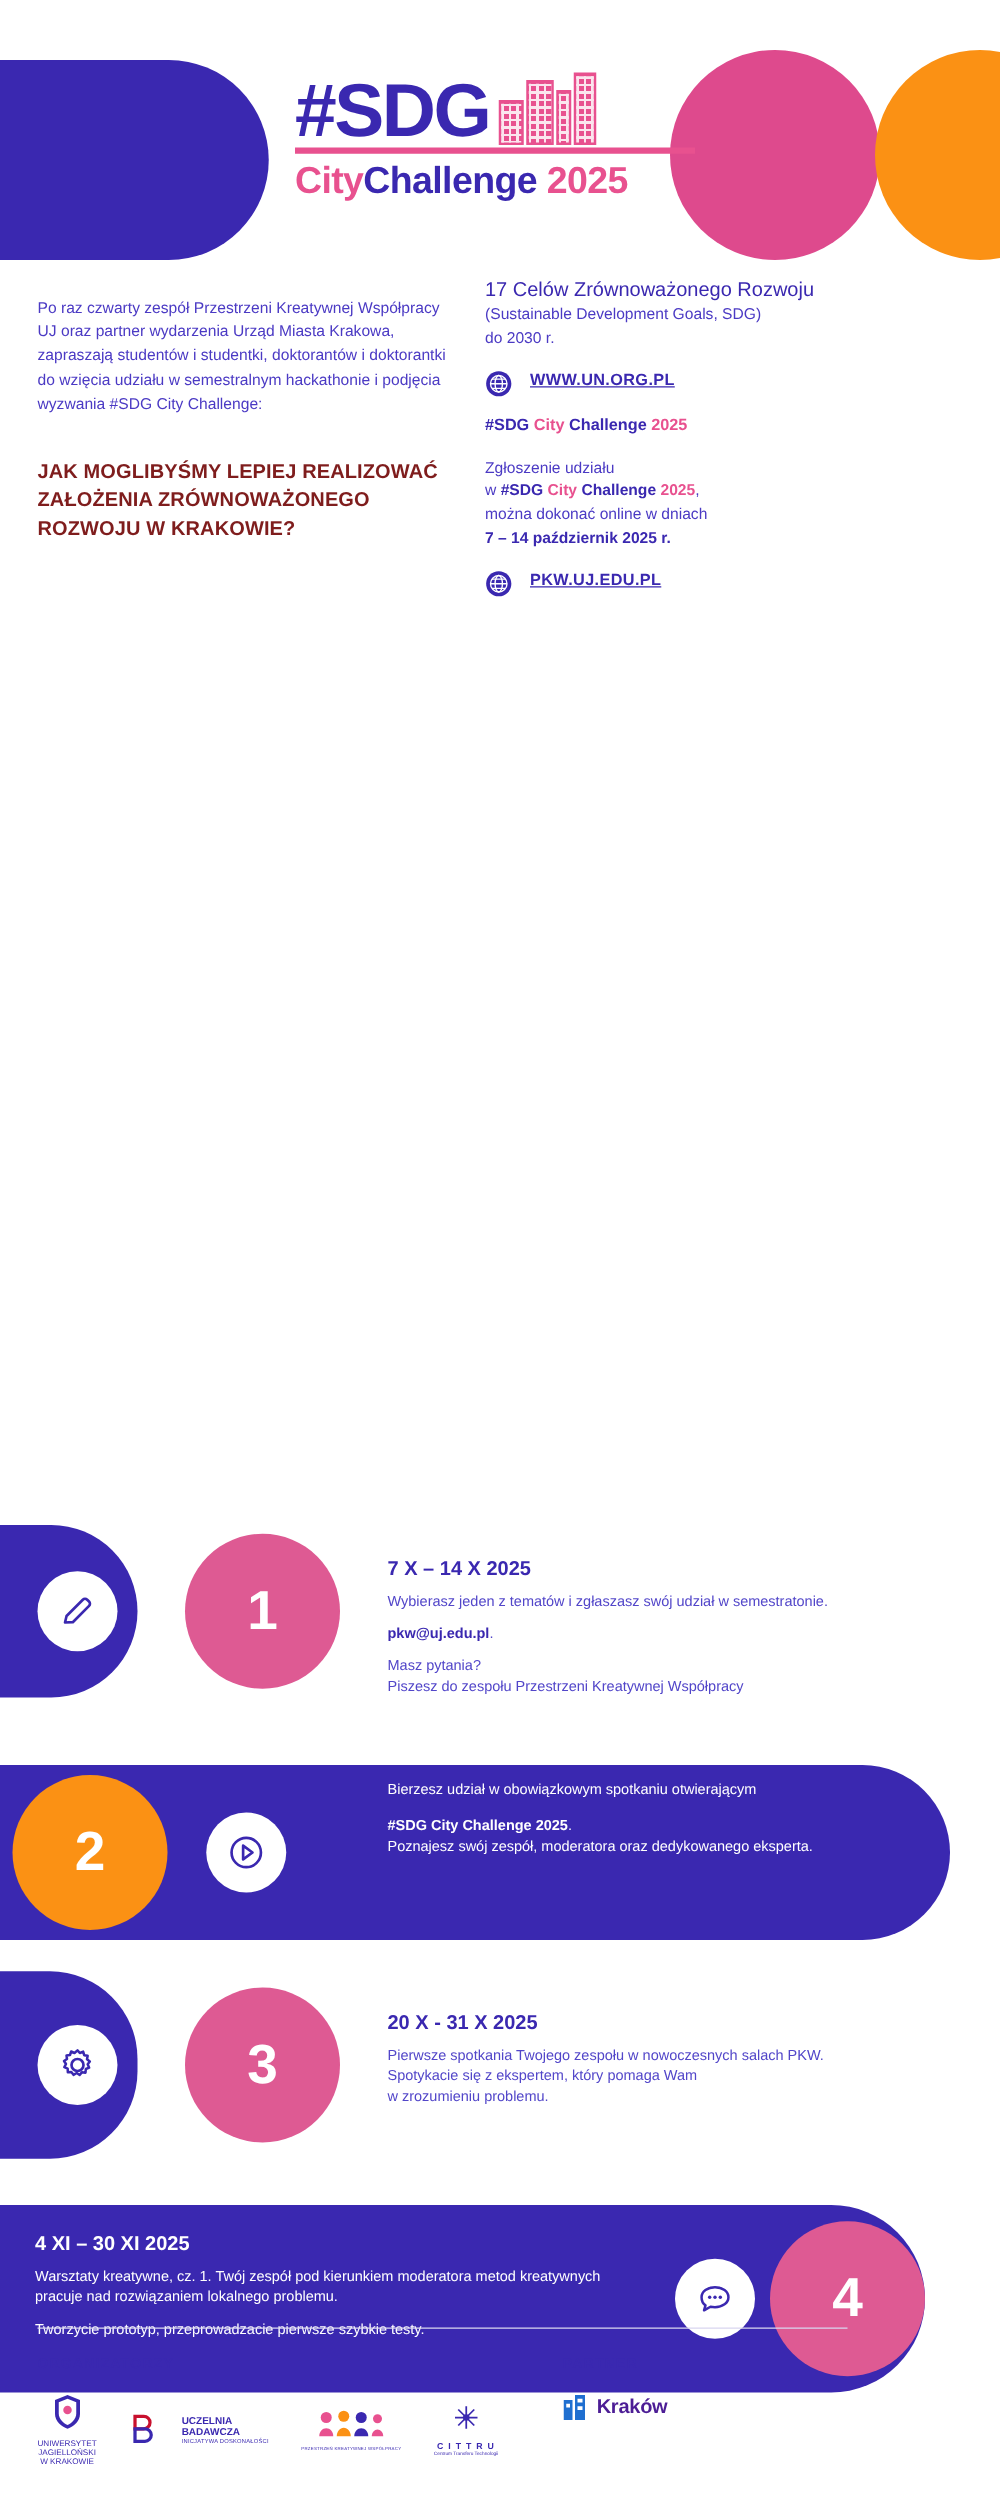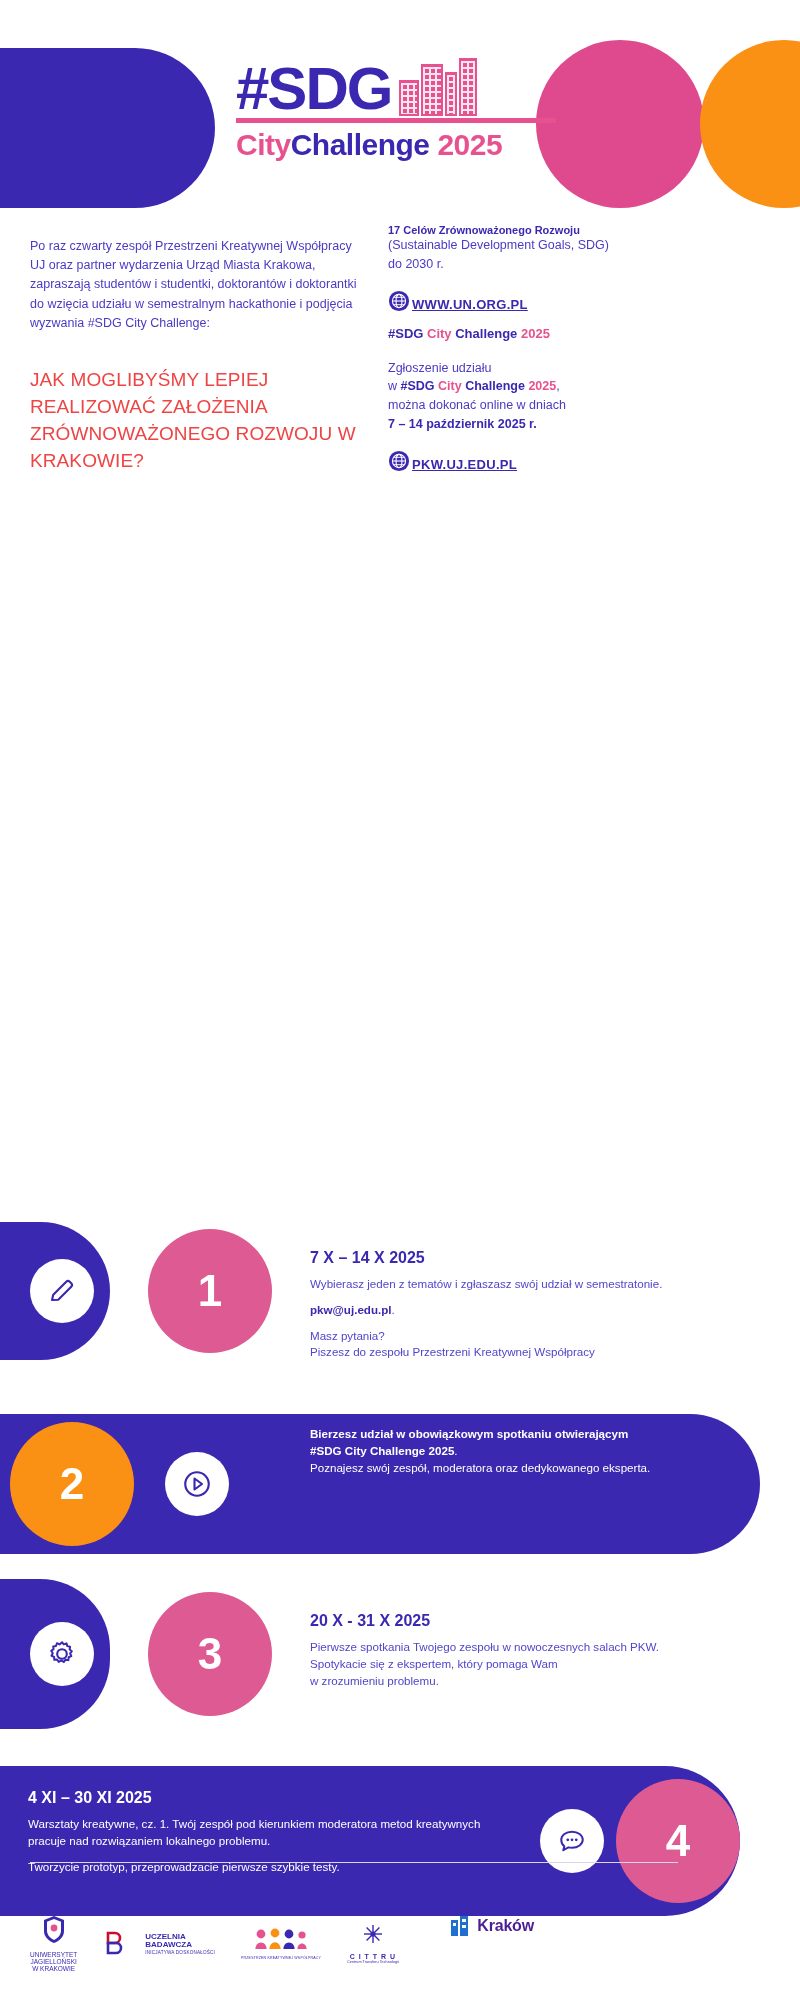--- a/index.html
+++ b/index.html
@@ -54,26 +54,26 @@
   .cPink{color:#e8518f;}
   .cBlue{color:#3a28b0;}
 
   
   .intro{position:relative;padding:0 30px;margin-top:6px;}
   .cols{display:flex;gap:28px;}
   .colL{width:330px;}
   .colR{width:330px;}
   .body-txt{font-size:12.5px;line-height:1.55;color:#4b3ac4;}
   .q-title{
-    font-size:19px;font-weight:normal;line-height:1.42;color:#ef4444;
+    font-size:16px;font-weight:bold;line-height:1.42;color:#7f1d1d;
     margin-top:34px;letter-spacing:.1px;
   }
-  .r-bold{font-size:11px;font-weight:bold;color:#3a28b0;}
+  .r-bold{font-size:16px;font-weight:normal;color:#3a28b0;}
   .r-txt{font-size:12.5px;line-height:1.5;color:#4b3ac4;}
-  .linkrow{display:flex;align-items:flex-end;gap:2px;margin:16px 0 14px 0;}
+  .linkrow{display:flex;align-items:flex-start;gap:14px;margin:16px 0 14px 0;}
   .globe{width:22px;height:22px;flex:0 0 22px;}
   .link{
     font-size:13px;font-weight:bold;color:#3a28b0;
     text-decoration:underline;letter-spacing:.3px;
   }
   .brandline{font-size:13px;font-weight:bold;margin-bottom:12px;}
   .stats{font-size:12.5px;line-height:1.34;color:#4b3ac4;}
   .reg{font-size:12.5px;line-height:1.5;color:#4b3ac4;margin-top:18px;}
   .reg b{color:#3a28b0;}
   .step{position:relative;}
@@ -232,21 +232,21 @@
     <div class="band" style="left:0px;top:920px;width:760px;height:140px;border-radius:0 70px 70px 0;"></div>
     <div class="num-circle orange" style="left:10px;top:928px;">2</div>
     <div class="icon-circle" style="left:165px;top:958px;">
       <svg width="30" height="30" viewBox="0 0 24 24">
         <circle cx="12" cy="12" r="9.4" fill="none" stroke="#3a28b0" stroke-width="1.7"></circle>
         <path d="M10 7.6l6 4.4-6 4.4z" fill="none" stroke="#3a28b0" stroke-width="1.7" stroke-linejoin="round"></path>
       </svg>
     </div>
     <div class="st-body" style="left:310px;top:905px;width:440px;">
       <div class="st-date w">17 X 2025</div>
-      <p class="st-p w" style="margin-bottom:0;font-weight:bold;">Bierzesz udział w obowiązkowym spotkaniu otwierającym</p>
+      <p class="st-p w" style="margin-bottom:13px;">Bierzesz udział w obowiązkowym spotkaniu otwierającym</p>
       <p class="st-p w" style="margin:0;"><b>#SDG City Challenge 2025</b><span>.</span></p>
       <p class="st-p w" style="margin-top:0;">Poznajesz swój zespół, moderatora oraz dedykowanego eksperta.</p>
     </div>
   </div>
 
   <div class="step">
     <div class="blue-pill-l" style="top:1085px;height:150px;"></div>
     <div class="icon-circle" style="left:30px;top:1128px;">
       <svg width="32" height="32" viewBox="0 0 24 24">
         <circle cx="12" cy="12" r="3.6" fill="none" stroke="#3a28b0" stroke-width="1.6"></circle>

